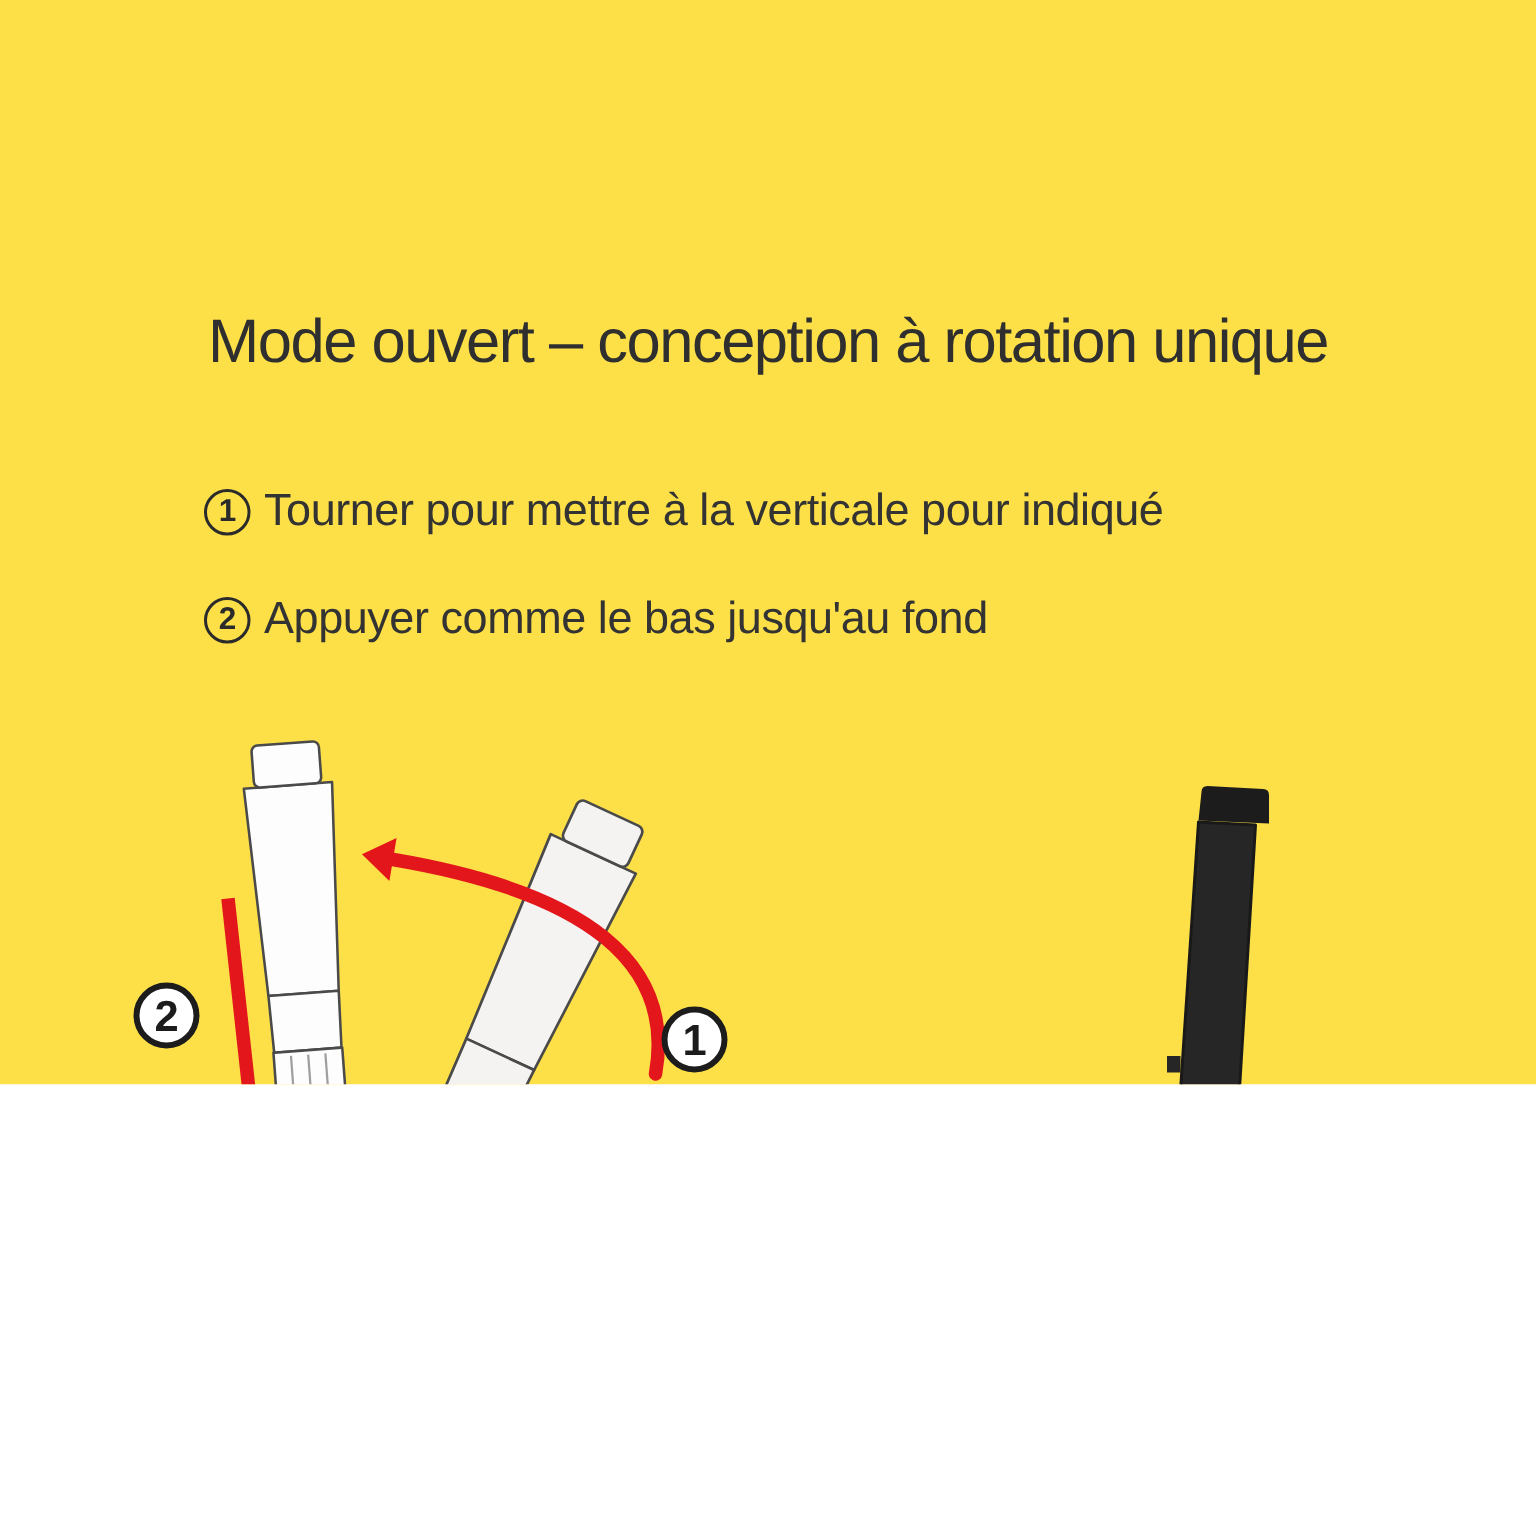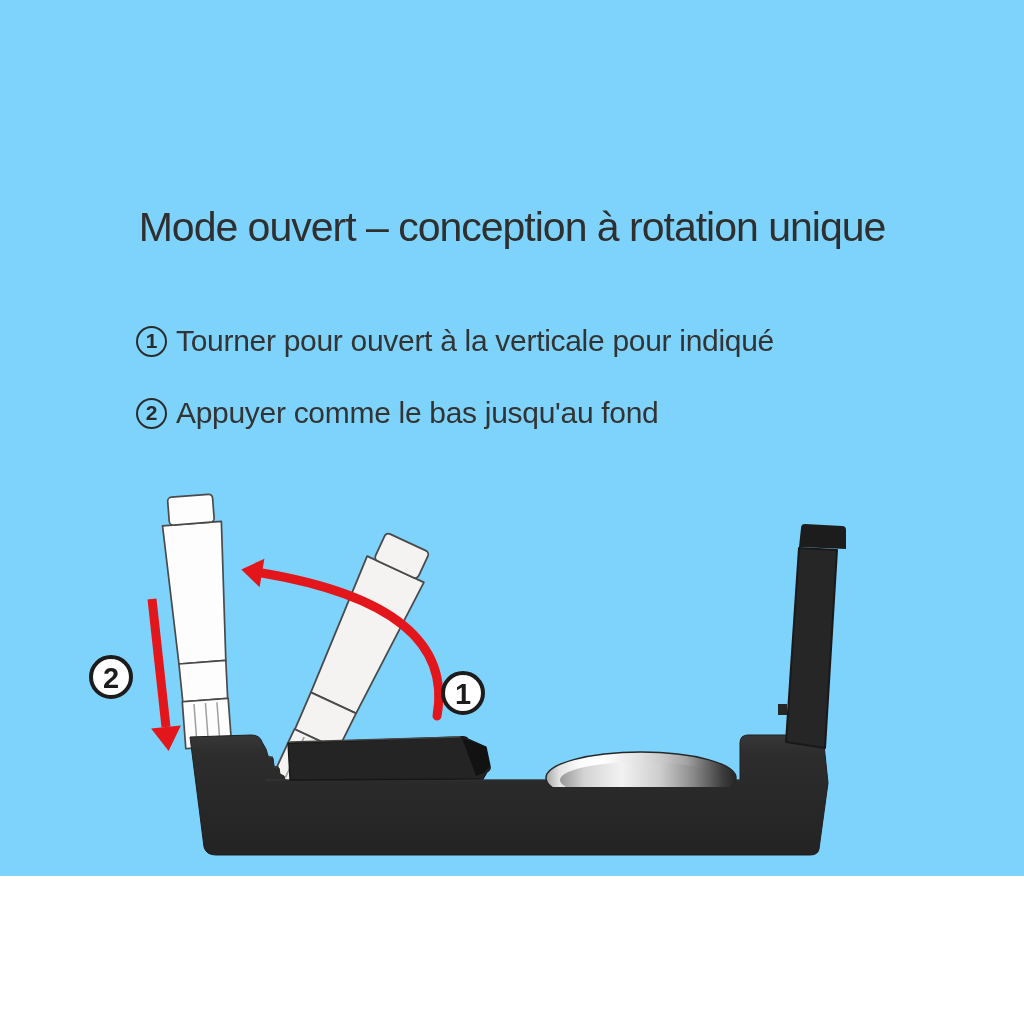--- a/index.html
+++ b/index.html
@@ -1,17 +1,17 @@
 <!DOCTYPE html>
 <html style="--arrow-red: #e3161b; --device-dark: #2b2b2b; --device-darker: #1e1e1e; --arm-white: #fdfdfd; --arm-tilted: #f4f3f1; --outline: #4a4a4a; --chrome-light: #fafafa; --chrome-dark: #3c3c3c;"><head>
 <meta charset="utf-8">
 <style>
   html,body{margin:0;padding:0;background:#ffffff;}
   .canvas{
-    position:relative;width:1024px;height:876px;background:#7dd3fc;overflow:hidden;
+    position:relative;width:1024px;height:723px;background:#fde047;overflow:hidden;
     font-family:"Liberation Sans", sans-serif;
   }
   .page-title{
     position:absolute;top:204px;left:0;right:0;
     text-align:center;font-size:41px;font-weight:400;color:#2f2f2f;
     letter-spacing:-1px;white-space:nowrap;
   }
   .instruction{
     position:absolute;left:136px;display:flex;align-items:center;
     font-size:30px;color:#333333;letter-spacing:-0.3px;white-space:nowrap;
@@ -32,21 +32,21 @@
 </style>
 </head>
 <body>
 
 <div class="canvas">
 
   <div class="page-title">Mode ouvert – conception à rotation unique</div>
 
   <div class="instruction step-1">
     <span class="num-circle">1</span>
-    <span><span>Tourner pour ouvert à </span><span class="bold-seg">la verticale</span><span> pour indiqué</span></span>
+    <span><span>Tourner pour mettre à </span><span class="bold-seg">la verticale</span><span> pour indiqué</span></span>
   </div>
 
   <div class="instruction step-2">
     <span class="num-circle">2</span>
     <span><span>Appuyer comme le bas jusqu'au fond</span><span class="bold-seg"></span><span></span></span>
   </div>
 
   <svg class="diagram" width="1024" height="1024" viewBox="0 0 1024 1024">
     <defs>
       <linearGradient id="baseGrad" x1="0" y1="0" x2="0" y2="1">

